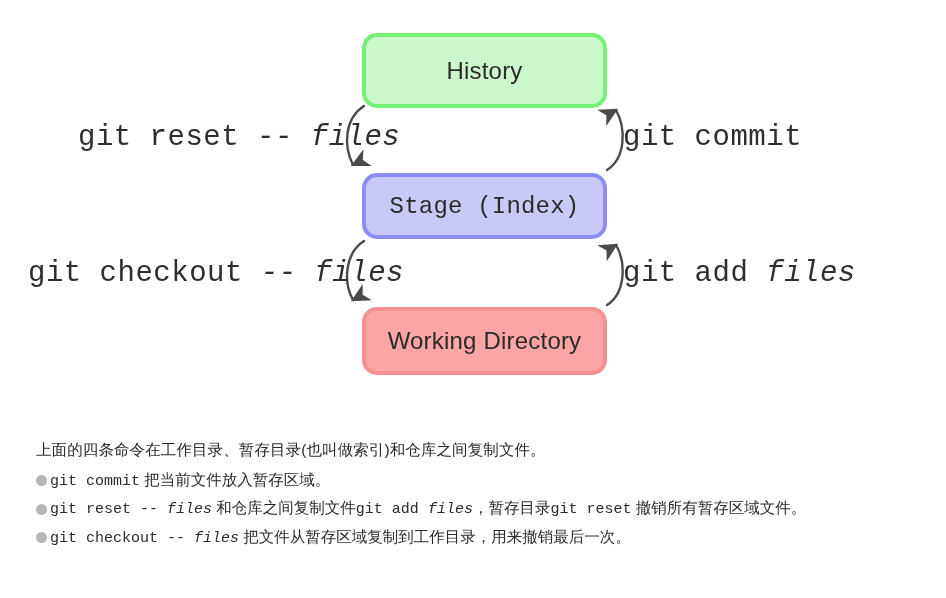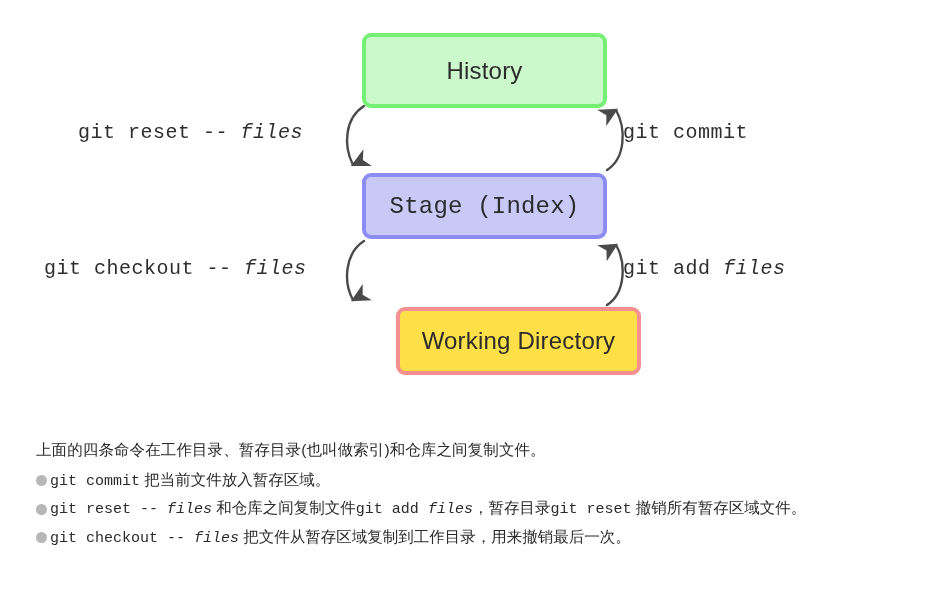--- a/index.html
+++ b/index.html
@@ -28,21 +28,21 @@
     position: absolute;
     left: 0;
     top: 0;
   }
 
   .node-box {
     position: absolute;
     box-sizing: border-box;
     border-style: solid;
     border-width: 4px;
-    border-radius: 9px;
+    border-radius: 15px;
     display: flex;
     align-items: center;
     justify-content: center;
     font-family: "Liberation Sans", sans-serif;
     font-size: 24px;
     color: #2b2b2b;
     letter-spacing: 0.2px;
   }
   #box-history {
     left: 362px;
@@ -60,38 +60,38 @@
   #box-working {
     left: 362px;
     top: 307px;
     width: 245px;
     height: 68px;
   }
 
   .arrow-label {
     position: absolute;
     font-family: "Liberation Mono", monospace;
-    font-size: 20px;
+    font-size: 29px;
     color: #2e2e2e;
     white-space: nowrap;
     letter-spacing: 0.5px;
   }
   .arrow-label i {
     font-style: italic;
   }
   #label-reset {
     left: 78px;
     top: 121px;
   }
   #label-commit {
     left: 623px;
     top: 121px;
   }
   #label-checkout {
-    left: 44px;
+    left: 28px;
     top: 257px;
   }
   #label-add {
     left: 623px;
     top: 257px;
   }
 
   
   #text-block {
     position: absolute;
@@ -167,21 +167,21 @@
   </svg>
 
   <div class="node-box" id="box-history" style="border-color:#74f074; background:#ccf9cc;">
     <span>History</span>
   </div>
 
   <div class="node-box" id="box-stage" style="border-color:#8c8cf5; background:#c9c9f7;">
     <span>Stage (Index)</span>
   </div>
 
-  <div class="node-box" id="box-working" style="border-color:#f59090; background:#fde047;margin-left:34px;">
+  <div class="node-box" id="box-working" style="border-color:#f59090; background:#fca5a5;">
     <span>Working Directory</span>
   </div>
 
   <div class="arrow-label" id="label-reset">
     <span>git reset -- </span><i>files</i>
   </div>
 
   <div class="arrow-label" id="label-commit">
     <span>git commit</span><i></i>
   </div>

